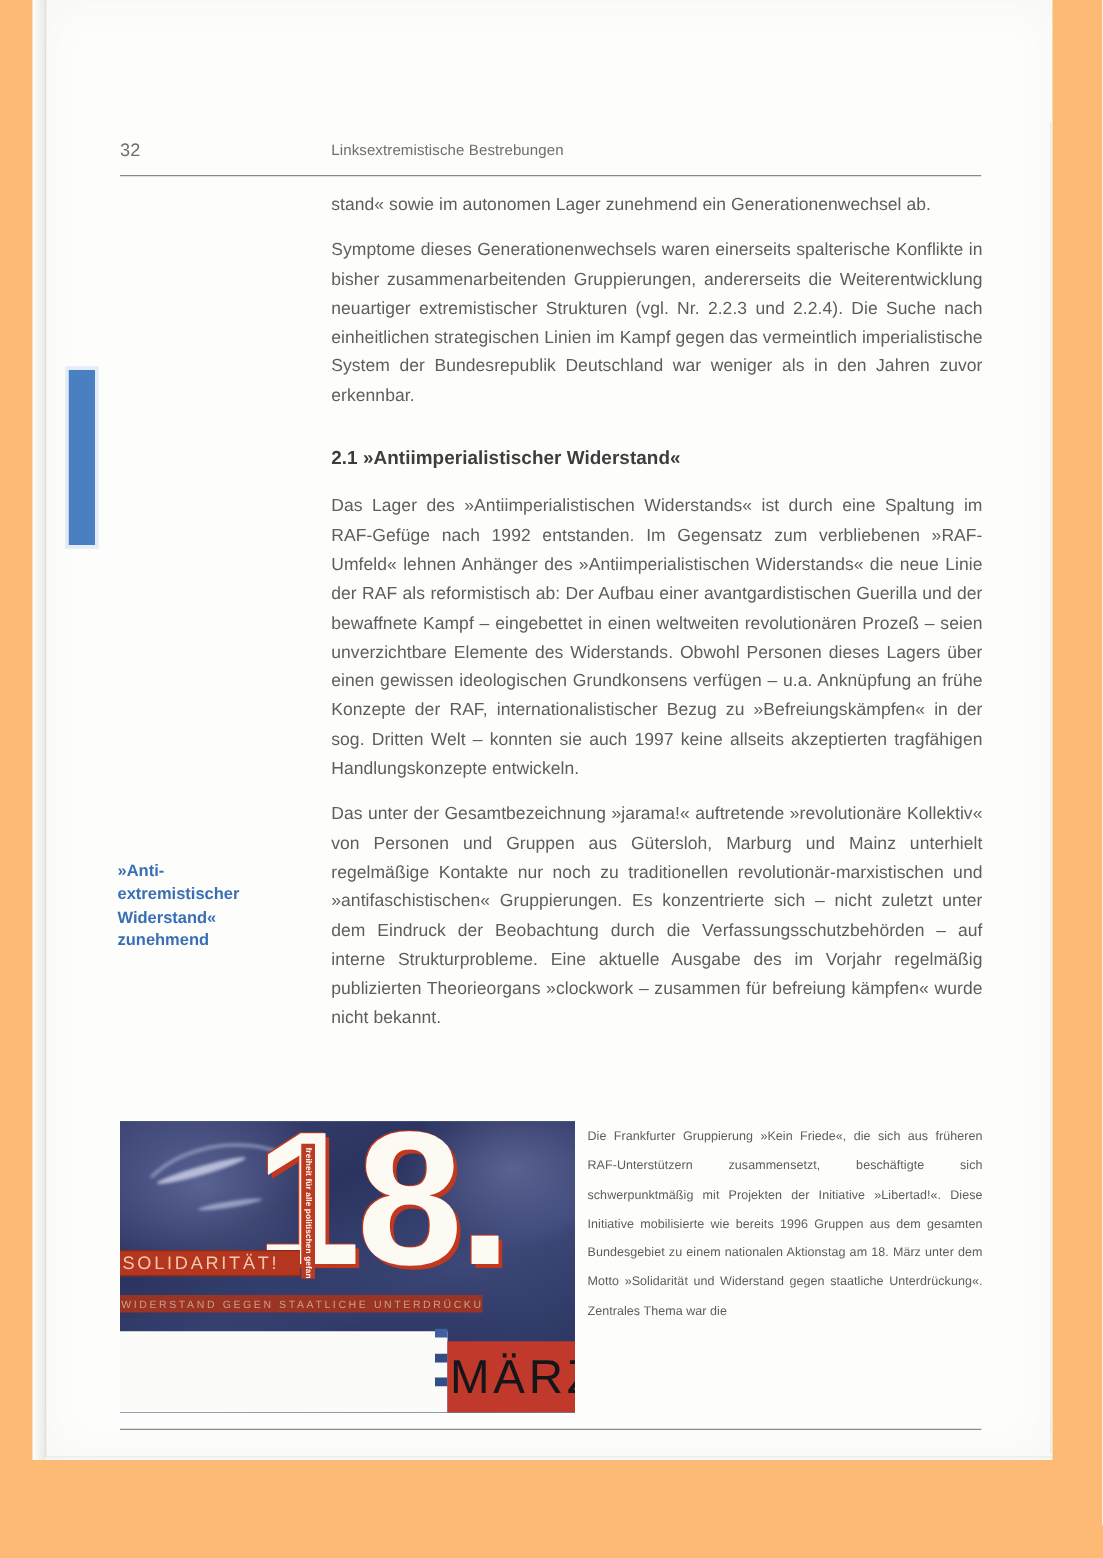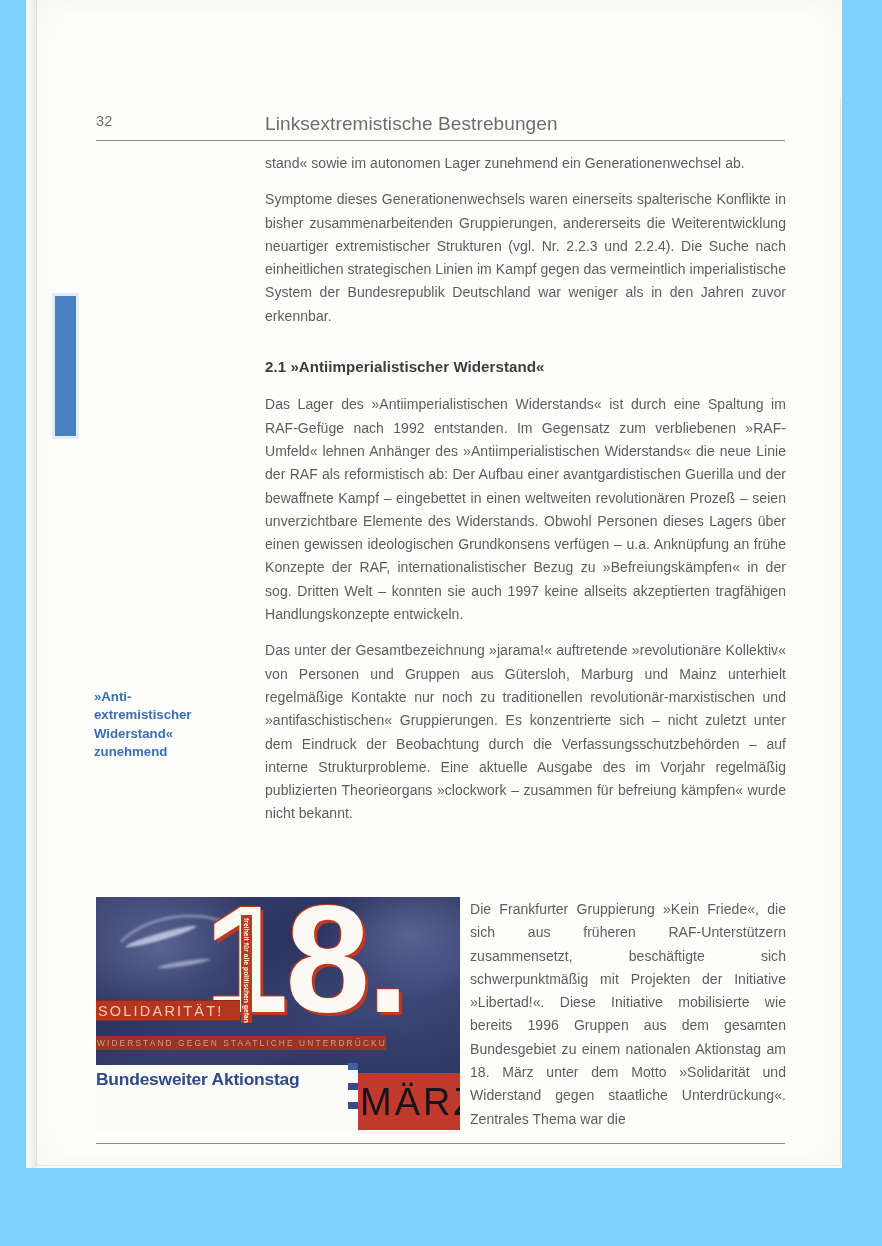--- a/index.html
+++ b/index.html
@@ -14,21 +14,21 @@
     font-family: "Liberation Sans", sans-serif;
     position: relative;
     overflow: hidden;
   }
 
   
   #scan-page {
     position: absolute;
     left: 0; top: 0;
     width: 882px; height: 1246px;
-    background: #7dd3fc;
+    background: #fdba74;
   }
 
   #page-sheet {
     position: absolute;
     left: 36px; top: 0;
     width: 806px; height: 1168px;
     background: #fdfdfb;
     box-shadow: inset 0 0 34px rgba(120,120,120,0.05);
   }
 
@@ -73,21 +73,21 @@
   #folio {
     position: absolute;
     left: 0; top: 0;
     font-size: 14.5px;
     color: #6e6e6e;
     letter-spacing: .2px;
   }
   #running-title {
     position: absolute;
     left: 169px; top: 0;
-    font-size: 19px;
+    font-size: 12px;
     color: #6e6e6e;
     letter-spacing: .1px;
     white-space: nowrap;
   }
   #header-rule {
     position: absolute;
     left: 96px; top: 140px;
     width: 689px; height: 1px;
     background: #8b8b8b;
   }
@@ -138,21 +138,21 @@
     margin-top: 27px;
     margin-bottom: 15px;
     letter-spacing: .05px;
   }
 
   
   #wrap-para {
     position: absolute;
     left: 470px; top: 898px;
     width: 316px;
-    font-size: 14px;
+    font-size: 10px;
     line-height: 23.3px;
     color: #5d5d5d;
     text-align: justify;
     letter-spacing: .05px;
   }
 
   
   #poster {
     position: absolute;
     left: 96px; top: 897px;
@@ -387,21 +387,20 @@
     <div id="poster-daynum">18.</div>
 
     <div id="poster-vertical-slogan">freiheit für alle politischen gefangenen!</div>
 
     <div id="poster-solidarity">SOLIDARITÄT!</div>
 
     <div id="poster-subbanner">WIDERSTAND GEGEN STAATLICHE UNTERDRÜCKUNG</div>
 
     <div id="poster-whitestrip"></div>
 
-    <div id="poster-actionday">Bundesweiter Aktionstag</div>
 
     <div class="tick" id="tick1"></div>
     <div class="tick" id="tick2"></div>
     <div class="tick" id="tick3"></div>
 
     <div id="poster-month-block"></div>
     <div id="poster-month">MÄRZ</div>
   </figure>
 
   <div id="footer-rule"></div>

